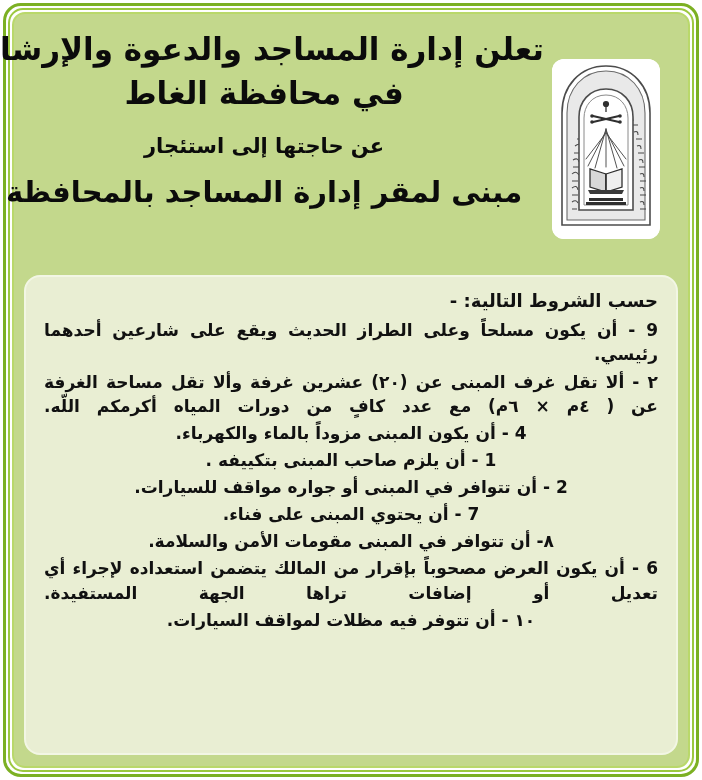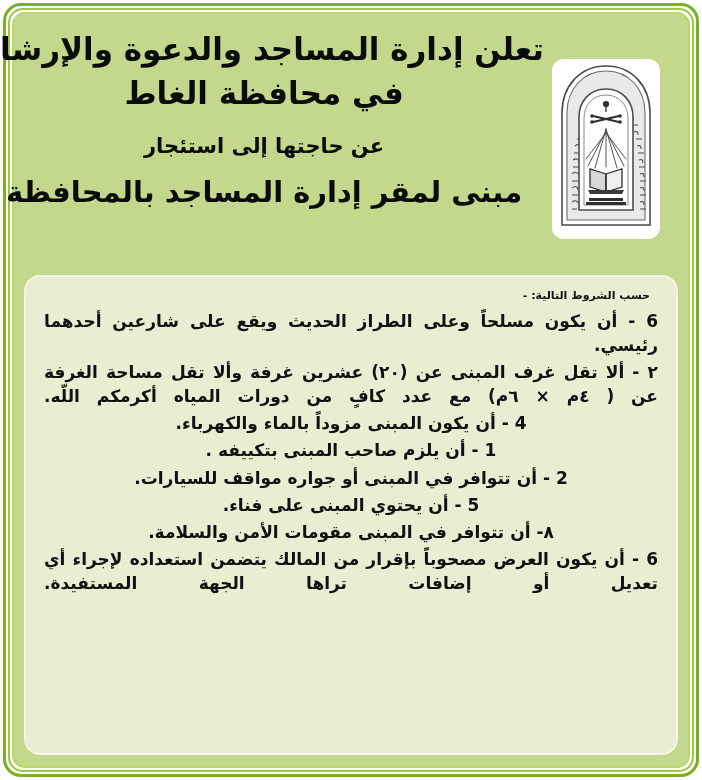--- a/index.html
+++ b/index.html
@@ -121,24 +121,24 @@
     margin: 2px 2px 2px 2px;
     background: #e9eed3;
     border: 2px solid #f2f6e4;
     border-radius: 16px;
     box-sizing: border-box;
     padding: 12px 18px 10px 18px;
     color: #111111;
     overflow: hidden;
   }
   .cond-head {
-    font-size: 11px;
+    font-size: 18px;
     font-weight: 700;
     line-height: 1.35;
-    margin: 0 8px 5px 0;
+    margin: 0 0 5px 0;
   }
   .cond-list {
     list-style: none;
     margin: 0;
     padding: 0;
   }
   .cond-item {
     font-size: 17px;
     font-weight: 700;
     line-height: 1.42;
@@ -226,27 +226,28 @@
             <div class="t-line3">عن حاجتها إلى استئجار</div>
             <div class="t-line4">مبنى لمقر إدارة المساجد بالمحافظة</div>
           </div>
 
         </div>
 
         <div class="body-panel">
           <div class="cond-head">حسب الشروط التالية: -</div>
 
           <ul class="cond-list">
-            <li class="cond-item wide">6 - أن يكون مسلحاً وعلى الطراز الحديث ويقع على شارعين أحدهما رئيسي.</li>
+            <li class="cond-item wide">9 - أن يكون مسلحاً وعلى الطراز الحديث ويقع على شارعين أحدهما رئيسي.</li>
             <li class="cond-item wide">٢ - ألا تقل غرف المبنى عن (٢٠) عشرين غرفة وألا تقل مساحة الغرفة عن ( ٤م × ٦م) مع عدد كافٍ من دورات المياه أكرمكم اللّه.</li>
             <li class="cond-item center">4 - أن يكون المبنى مزوداً بالماء والكهرباء.</li>
             <li class="cond-item center">1 - أن يلزم صاحب المبنى بتكييفه .</li>
             <li class="cond-item center">2 - أن تتوافر في المبنى أو جواره مواقف للسيارات.</li>
-            <li class="cond-item center">5 - أن يحتوي المبنى على فناء.</li>
+            <li class="cond-item center">7 - أن يحتوي المبنى على فناء.</li>
             <li class="cond-item center">٨- أن تتوافر في المبنى مقومات الأمن والسلامة.</li>
             <li class="cond-item wide">6 - أن يكون العرض مصحوباً بإقرار من المالك يتضمن استعداده لإجراء أي تعديل أو إضافات تراها الجهة المستفيدة.</li>
+            <li class="cond-item center">١٠ - أن تتوفر فيه مظلات لمواقف السيارات.</li>
           </ul>
         </div>
 
       </div>
     </div>
   </div>
 </div>
 
 </body></html>

